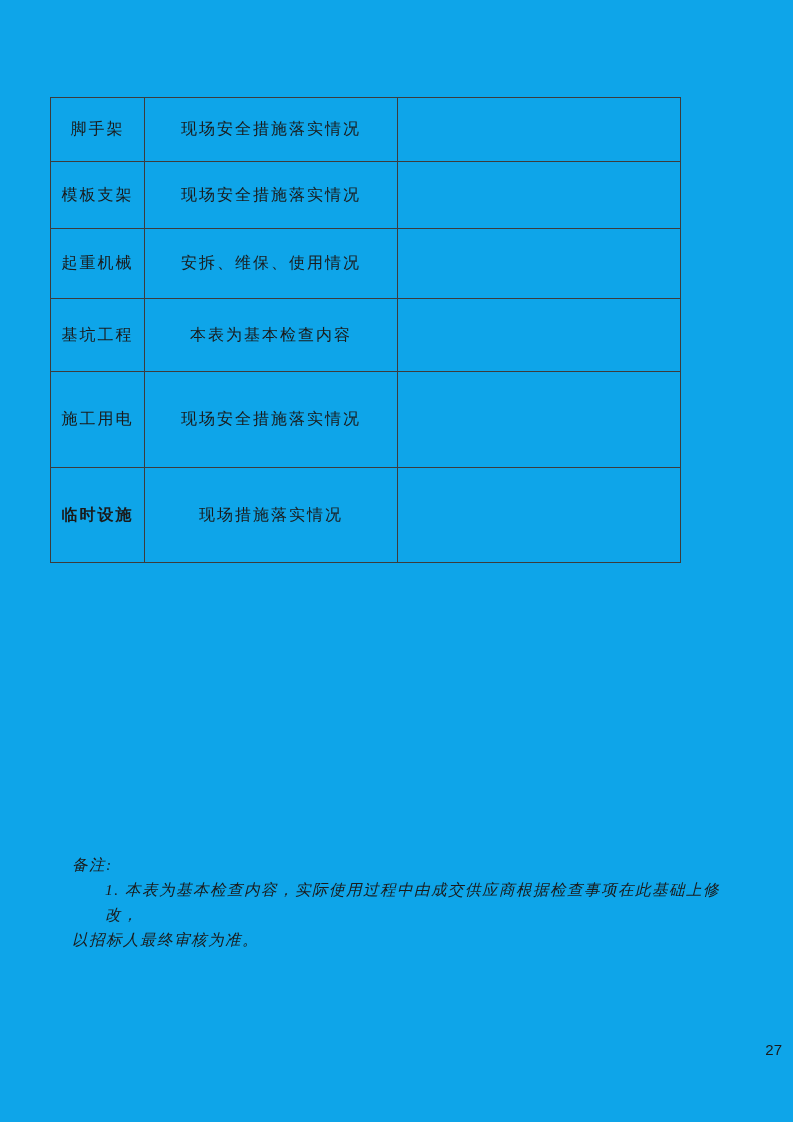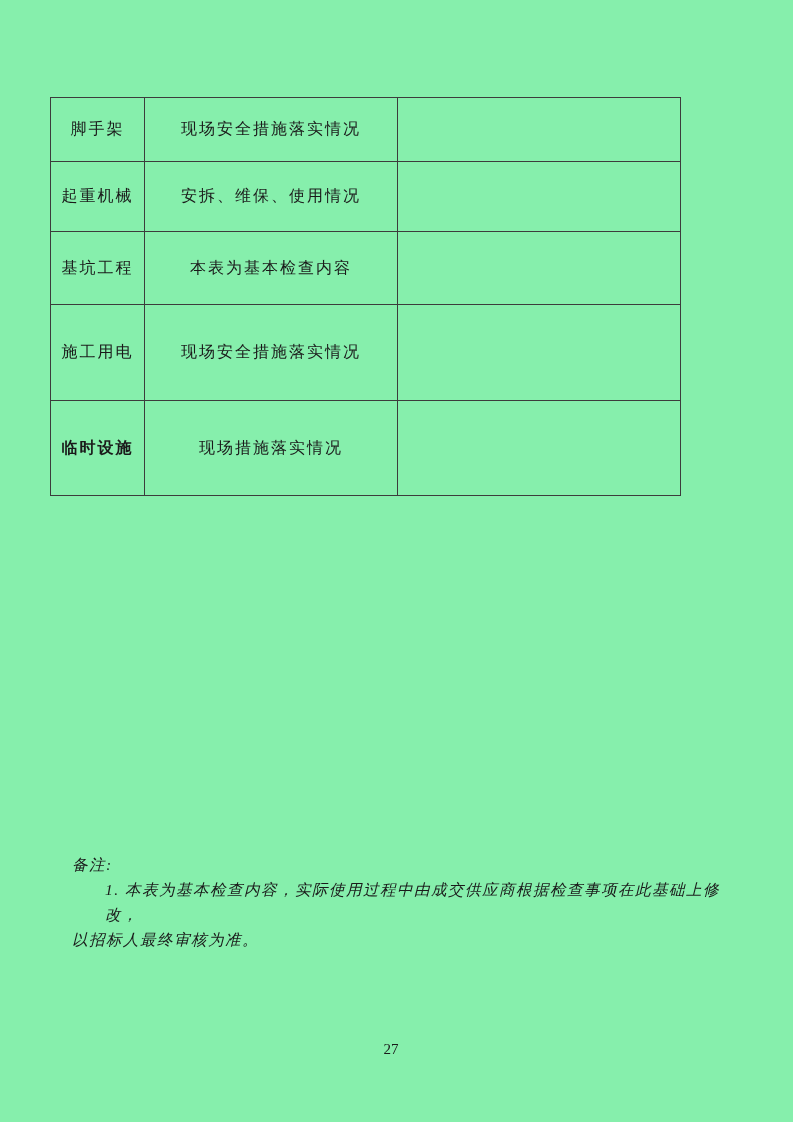--- a/index.html
+++ b/index.html
@@ -4,21 +4,21 @@
 <style>
   html, body {
     margin: 0;
     padding: 0;
     background: #ffffff;
   }
   .page {
     position: relative;
     width: 793px;
     height: 1122px;
-    background: #86efac;
+    background: #0ea5e9;
     font-family: "Liberation Serif", "DejaVu Serif", serif;
     color: #1a1a1a;
     overflow: hidden;
   }
 
   
   table.inspection {
     position: absolute;
     left: 50px;
     top: 97px;
@@ -72,40 +72,45 @@
     font-style: italic;
   }
   .notes .indent { padding-left: 33px; }
 
   
   .page-number {
     position: absolute;
     left: 0;
     top: 1041px;
     width: 782px;
-    text-align: center;
+    text-align: right;
     font-size: 15px;
-    font-family: Liberation Serif, serif;
+    font-family: Liberation Sans, sans-serif;
   }
 </style>
 </head>
 <body>
 
 <div class="page">
 
   <table class="inspection">
     <colgroup>
       <col style="width:94px">
       <col style="width:88px">
       <col style="width:165px">
       <col style="width:283px">
     </colgroup>
     <tbody>
       <tr class="r1">
         <td>脚手架</td>
+        <td colspan="2">现场安全措施落实情况</td>
+        <td></td>
+      </tr>
+      <tr class="r2">
+        <td>模板支架</td>
         <td colspan="2">现场安全措施落实情况</td>
         <td></td>
       </tr>
       <tr class="r3">
         <td>起重机械</td>
         <td colspan="2">安拆、维保、使用情况</td>
         <td></td>
       </tr>
       <tr class="r4">
         <td>基坑工程</td>

